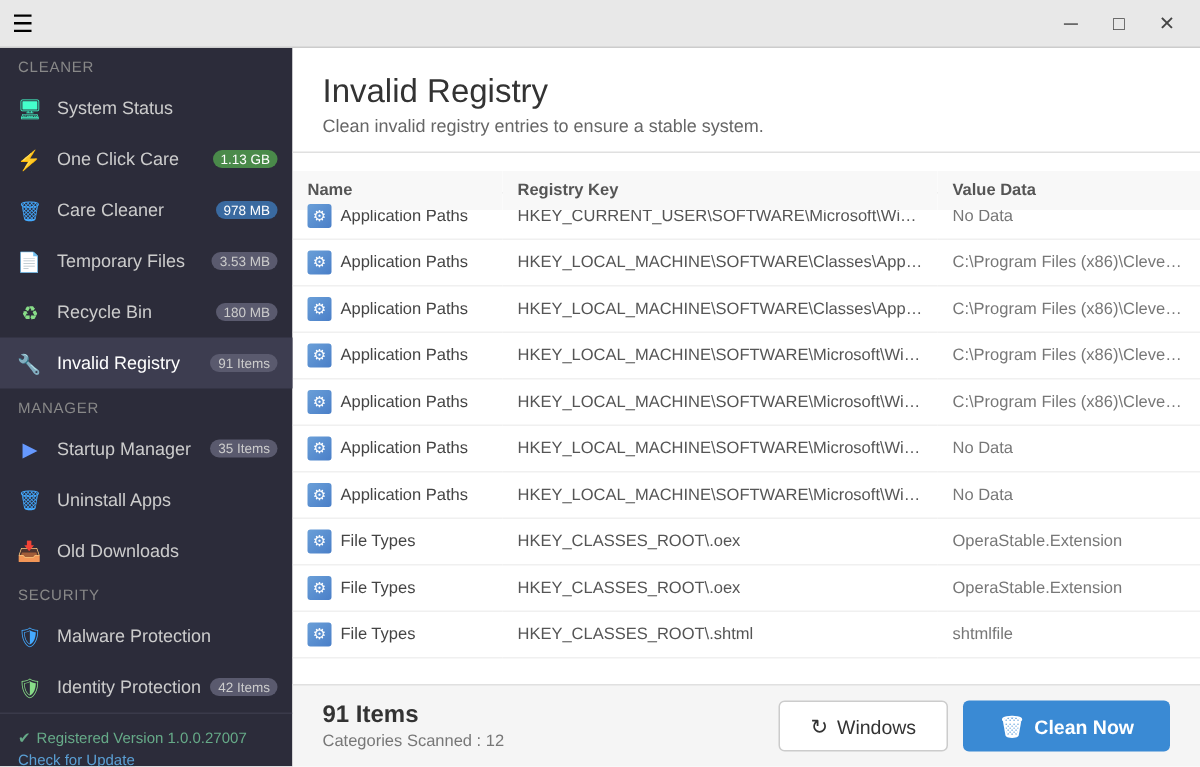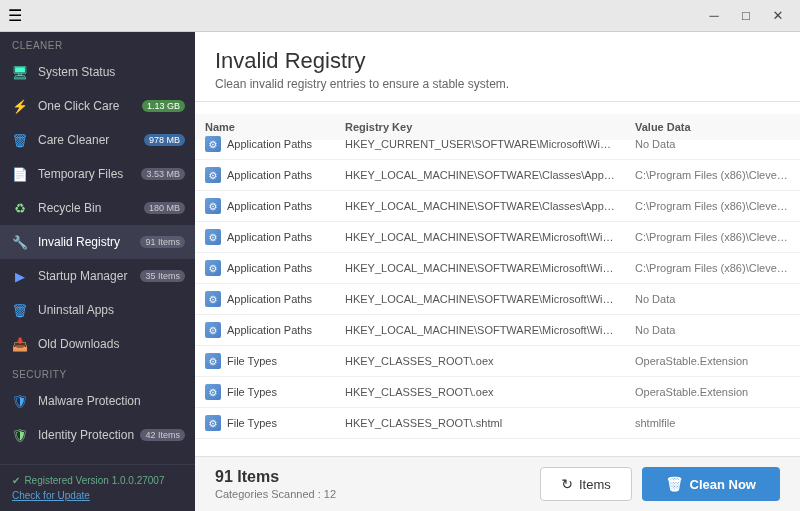--- a/index.html
+++ b/index.html
@@ -269,20 +269,21 @@
       <span class="sidebar-badge">180 MB</span>
     </div>
     <div class="sidebar-item active">
       <div class="sidebar-icon">
           <span class="ico ico-registry">🔧</span>
         </div>
       <span class="sidebar-item-label">Invalid Registry</span>
       <span class="sidebar-badge">91 Items</span>
     </div>
 
+    <div class="sidebar-section-label">Manager</div>
 
     <div class="sidebar-item">
       <div class="sidebar-icon">
           <span class="ico ico-startup">▶</span>
         </div>
       <span class="sidebar-item-label">Startup Manager</span>
       <span class="sidebar-badge">35 Items</span>
     </div>
     <div class="sidebar-item">
       <div class="sidebar-icon">
@@ -444,21 +445,21 @@
     </div>
 
     <div class="footer-bar">
       <div class="footer-info">
         <div class="item-count">91 Items</div>
         <div class="categories">Categories Scanned : 12</div>
       </div>
       <div class="footer-buttons">
         <button class="btn-rescan">
           <span style="font-size:14px">↻</span>
-          <span>Items</span>
+          <span>Windows</span>
         </button>
         <button class="btn-clean">
           <span style="font-size:14px">🗑</span>
           <span>Clean Now</span>
         </button>
       </div>
     </div>
   </div>
 </div>
 

